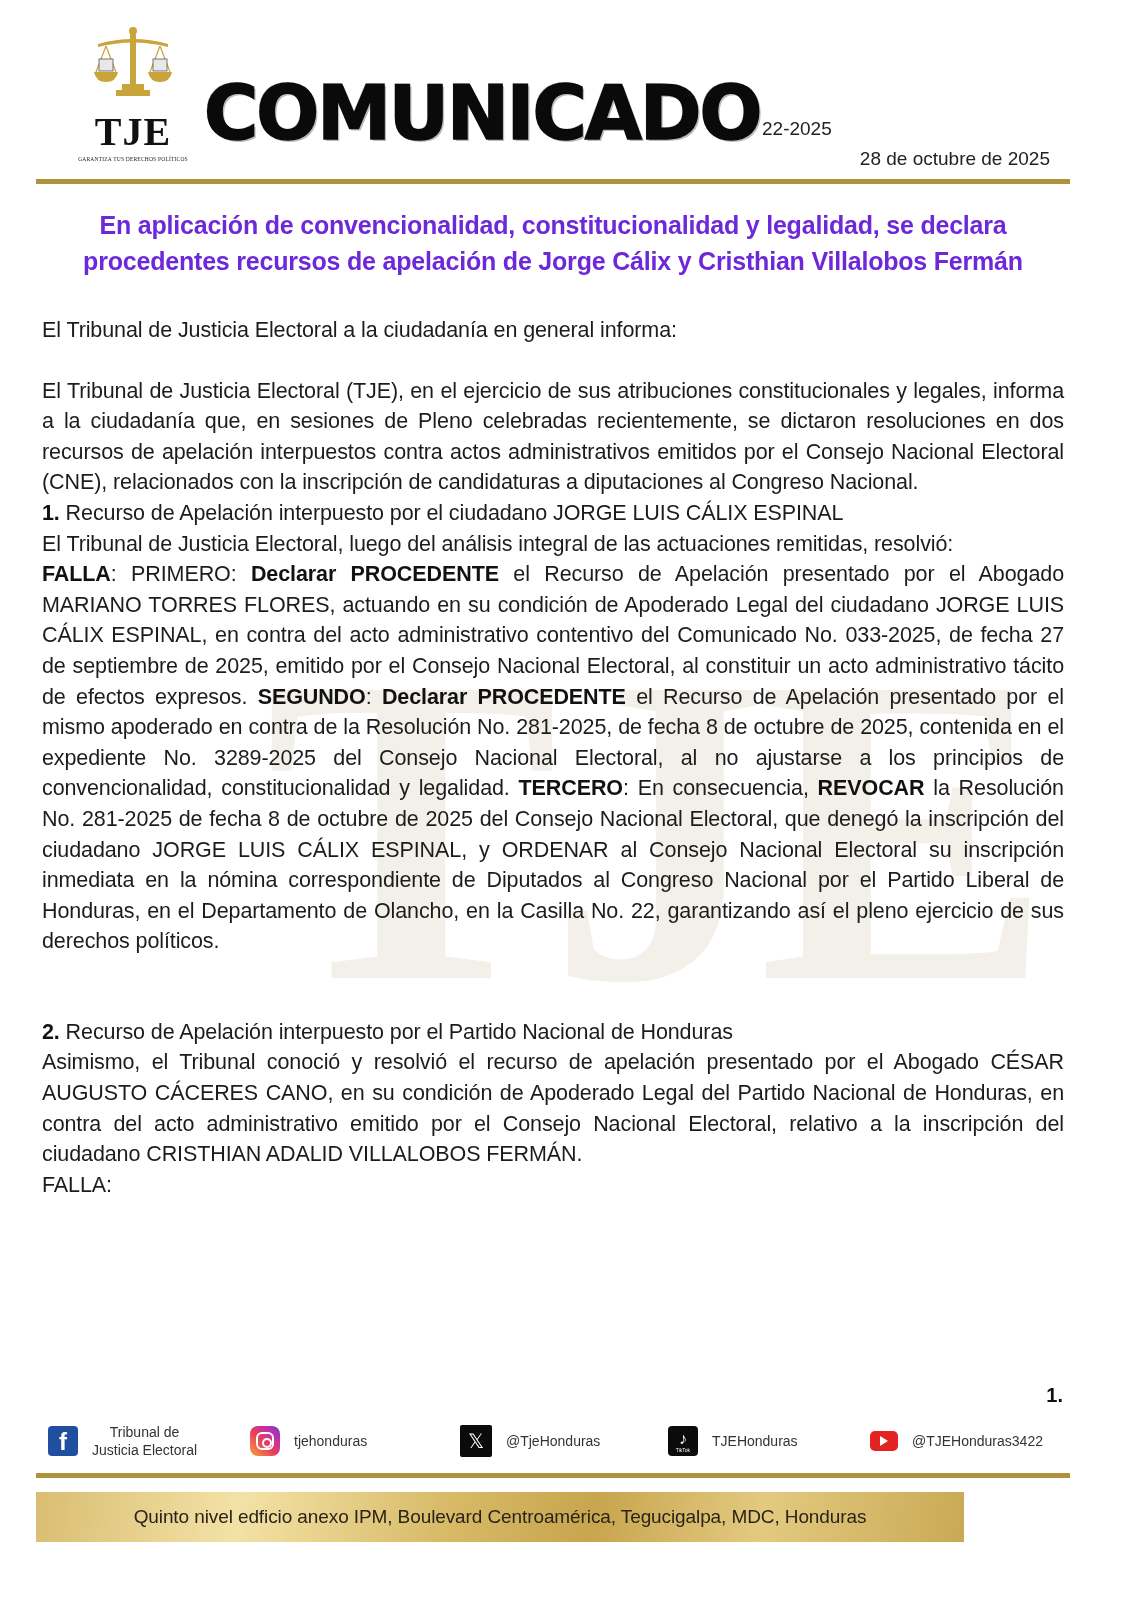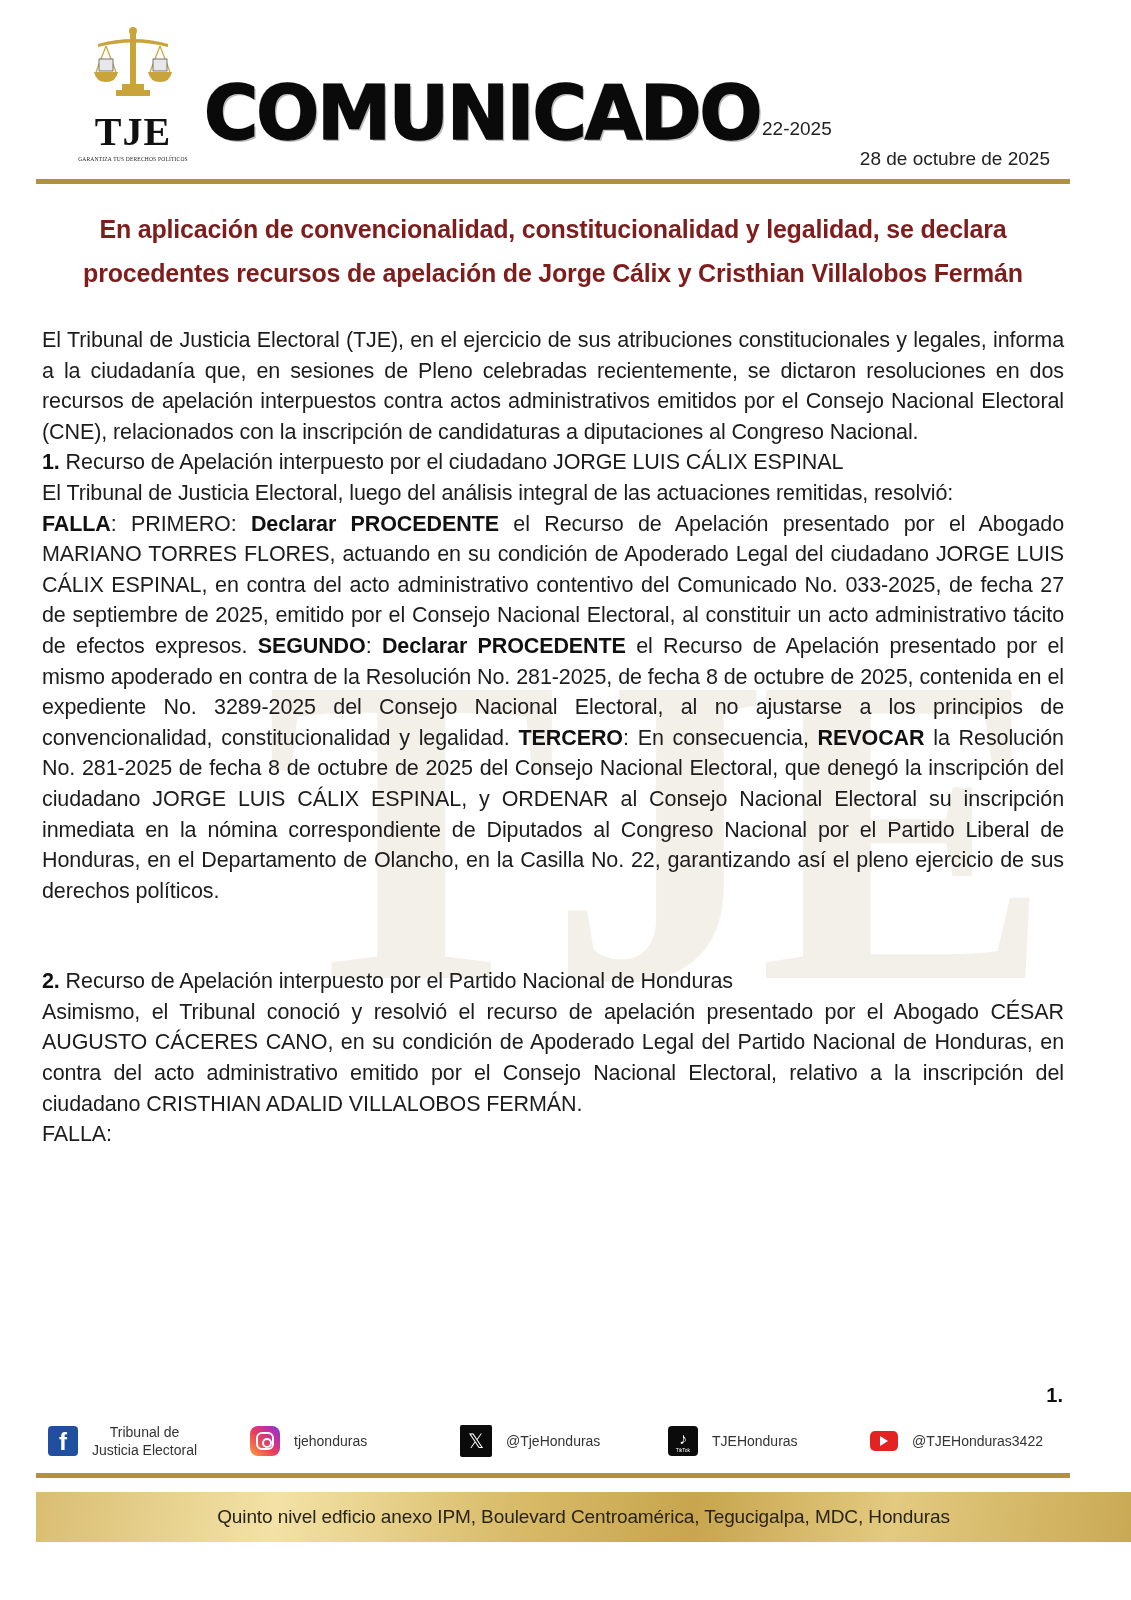--- a/index.html
+++ b/index.html
@@ -33,21 +33,21 @@
   }
   .number { position: absolute; left: 726px; top: 94px; font-size: 19px; color: #222; }
   .date { position: absolute; right: 46px; top: 124px; font-size: 19px; color: #222; text-align: right; }
 
   .rule { position: absolute; left: 36px; width: 1034px; height: 5px; background: #b0923d; z-index: 1; }
   .rule.top { top: 179px; }
   .rule.bottom { top: 1473px; }
 
   .content { position: absolute; left: 42px; top: 207px; width: 1022px; z-index: 1; }
   .headline {
-    text-align: center; font-weight: bold; font-size: 25px; line-height: 44px; color: #7f1d1d;
+    text-align: center; font-weight: bold; font-size: 25px; line-height: 36px; color: #6d28d9;
     letter-spacing: -0.2px;
   }
   .p { font-size: 21.5px; line-height: 30.6px; text-align: justify; color: #1c1c1c; letter-spacing: -0.1px; }
   .p b { font-weight: bold; color: #111; }
   .intro { margin-top: 36px; }
   .body1 { margin-top: 30px; }
   .sec1 { }
   .sec2 { margin-top: 60px; }
 
   .page-num { position: absolute; right: 68px; top: 1384px; font-weight: bold; font-size: 20px; color: #111; z-index: 1; }
@@ -64,21 +64,21 @@
   .xx { left: 460px; }
   .xx .icon { background: #0b0b0b; color: #fff; font-size: 20px; border-radius: 2px; width: 32px; height: 32px; }
   .tt { left: 668px; }
   .tt .icon { background: #0b0b0b; color: #fff; font-size: 16px; border-radius: 4px; flex-direction: column; }
   .tt .icon small { font-size: 5px; line-height: 5px; }
   .yt { left: 870px; align-items: center; }
   .yt .icon { background: #e32321; width: 28px; height: 20px; border-radius: 5px; }
   .yt .icon span { width: 0; height: 0; border-left: 8px solid #fff; border-top: 5px solid transparent; border-bottom: 5px solid transparent; }
 
   .footer-band {
-    position: absolute; left: 36px; top: 1492px; width: 1095px; height: 50px; z-index: 1;
+    position: absolute; left: 36px; top: 1492px; width: 928px; height: 50px; z-index: 1;
     background: linear-gradient(100deg, #d9bd72 0%, #f3e2a6 22%, #d7b966 45%, #c8a54e 60%, #e3ca80 78%, #c9a954 100%);
     display: flex; align-items: center; justify-content: center;
   }
   .footer-band span { font-size: 19px; color: #2a2418; letter-spacing: -0.1px; }
 </style>
 </head>
 <body>
 
 <div class="watermark">TJE</div>
 
@@ -106,20 +106,21 @@
   </div>
   <div class="title-big">COMUNICADO</div>
   <div class="number">22-2025</div>
   <div class="date">28 de octubre de 2025</div>
 </div>
 
 <div class="rule top"></div>
 
 <div class="content">
   <div class="headline">En aplicación de convencionalidad, constitucionalidad y legalidad, se declara procedentes recursos de apelación de Jorge Cálix y Cristhian Villalobos Fermán</div>
+  <p class="p intro">El Tribunal de Justicia Electoral a la ciudadanía en general informa:</p>
   <p class="p body1">El Tribunal de Justicia Electoral (TJE), en el ejercicio de sus atribuciones constitucionales y legales, informa a la ciudadanía que, en sesiones de Pleno celebradas recientemente, se dictaron resoluciones en dos recursos de apelación interpuestos contra actos administrativos emitidos por el Consejo Nacional Electoral (CNE), relacionados con la inscripción de candidaturas a diputaciones al Congreso Nacional.</p>
 
   <div class="sec1">
     <p class="p"><b>1.</b><span> Recurso de Apelación interpuesto por el ciudadano JORGE LUIS CÁLIX ESPINAL</span></p>
     <p class="p">El Tribunal de Justicia Electoral, luego del análisis integral de las actuaciones remitidas, resolvió:</p>
     <p class="p"><b>FALLA</b><span>: PRIMERO: </span><b>Declarar PROCEDENTE</b><span> el Recurso de Apelación presentado por el Abogado MARIANO TORRES FLORES, actuando en su condición de Apoderado Legal del ciudadano JORGE LUIS CÁLIX ESPINAL, en contra del acto administrativo contentivo del Comunicado No. 033-2025, de fecha 27 de septiembre de 2025, emitido por el Consejo Nacional Electoral, al constituir un acto administrativo tácito de efectos expresos. </span><b>SEGUNDO</b><span>: </span><b>Declarar PROCEDENTE</b><span> el Recurso de Apelación presentado por el mismo apoderado en contra de la Resolución No. 281-2025, de fecha 8 de octubre de 2025, contenida en el expediente No. 3289-2025 del Consejo Nacional Electoral, al no ajustarse a los principios de convencionalidad, constitucionalidad y legalidad. </span><b>TERCERO</b><span>: En consecuencia, </span><b>REVOCAR</b><span> la Resolución No. 281-2025 de fecha 8 de octubre de 2025 del Consejo Nacional Electoral, que denegó la inscripción del ciudadano JORGE LUIS CÁLIX ESPINAL, y ORDENAR al Consejo Nacional Electoral su inscripción inmediata en la nómina correspondiente de Diputados al Congreso Nacional por el Partido Liberal de Honduras, en el Departamento de Olancho, en la Casilla No. 22, garantizando así el pleno ejercicio de sus derechos políticos.</span></p>
   </div>
 
   <div class="sec2">
     <p class="p"><b>2.</b><span> Recurso de Apelación interpuesto por el Partido Nacional de Honduras</span></p>

